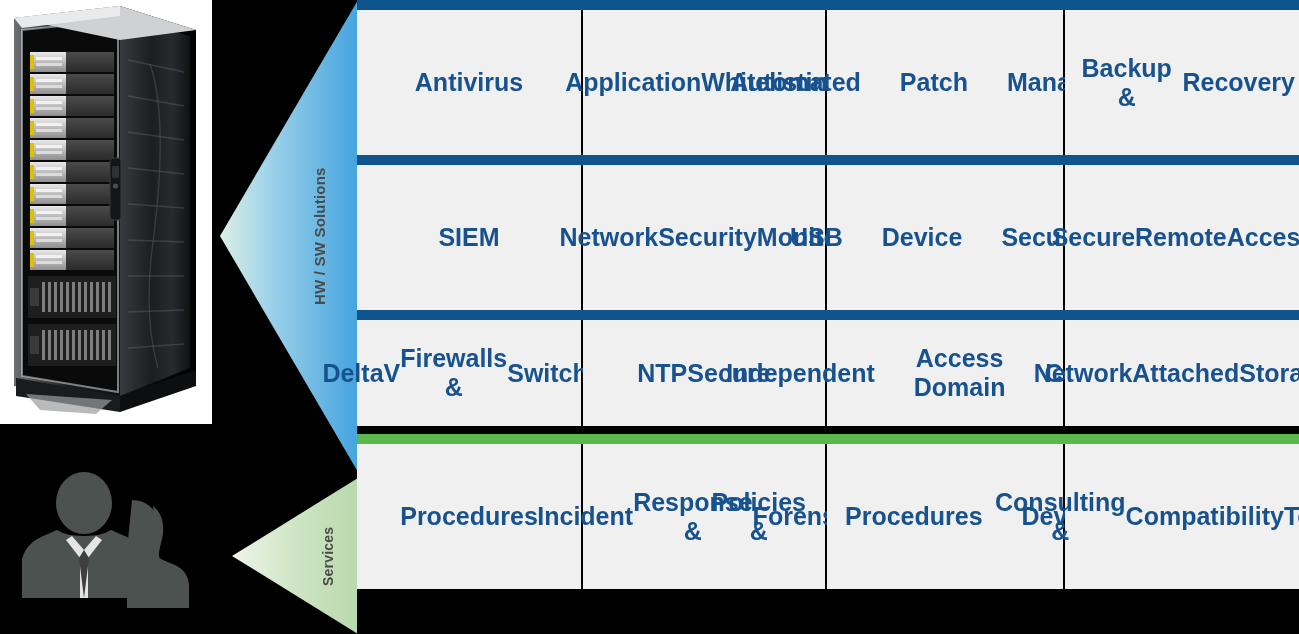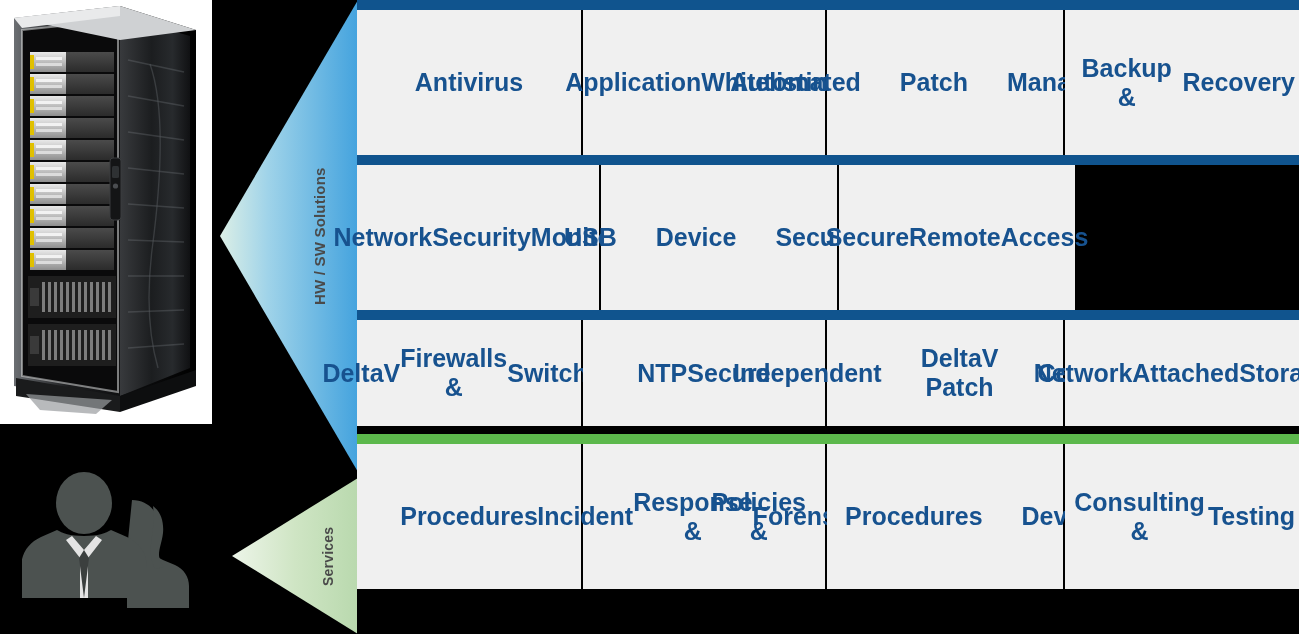--- a/index.html
+++ b/index.html
@@ -306,20 +306,21 @@
             <span>Management</span>
           </div>
         <div class="cell c3">
             <span>Backup &amp;</span>
             <span>Recovery</span>
           </div>
       </div>
 
       <div class="band-bar blue"></div>
       <div class="row r2">
+        <div class="cell c0">SIEM</div>
         <div class="cell c1">
             <span>Network</span>
             <span>Security</span>
             <span>Monitor</span>
           </div>
         <div class="cell c2">
             <span>USB</span>
             <span>Device</span>
             <span>Security</span>
           </div>
@@ -336,21 +337,21 @@
             <span>DeltaV</span>
             <span>Firewalls &amp;</span>
             <span>Switches</span>
           </div>
         <div class="cell c1">
             <span>NTP</span>
             <span>Secure</span>
           </div>
         <div class="cell c2">
             <span>Independent</span>
-            <span>DeltaV Patch</span>
+            <span>Access Domain</span>
             <span>Controller</span>
           </div>
         <div class="cell c3">
             <span>Network</span>
             <span>Attached</span>
             <span>Storage</span>
           </div>
       </div>
     </div>
 
@@ -365,19 +366,20 @@
             <span>Response &amp;</span>
             <span>Forensics</span>
           </div>
         <div class="cell c2">
             <span>Policies &amp;</span>
             <span>Procedures</span>
             <span>Development</span>
           </div>
         <div class="cell c3">
             <span>Consulting &amp;</span>
+            <span>Compatibility</span>
             <span>Testing</span>
           </div>
       </div>
     </div>
 
   </div>
 </div>
 
 </body></html>

